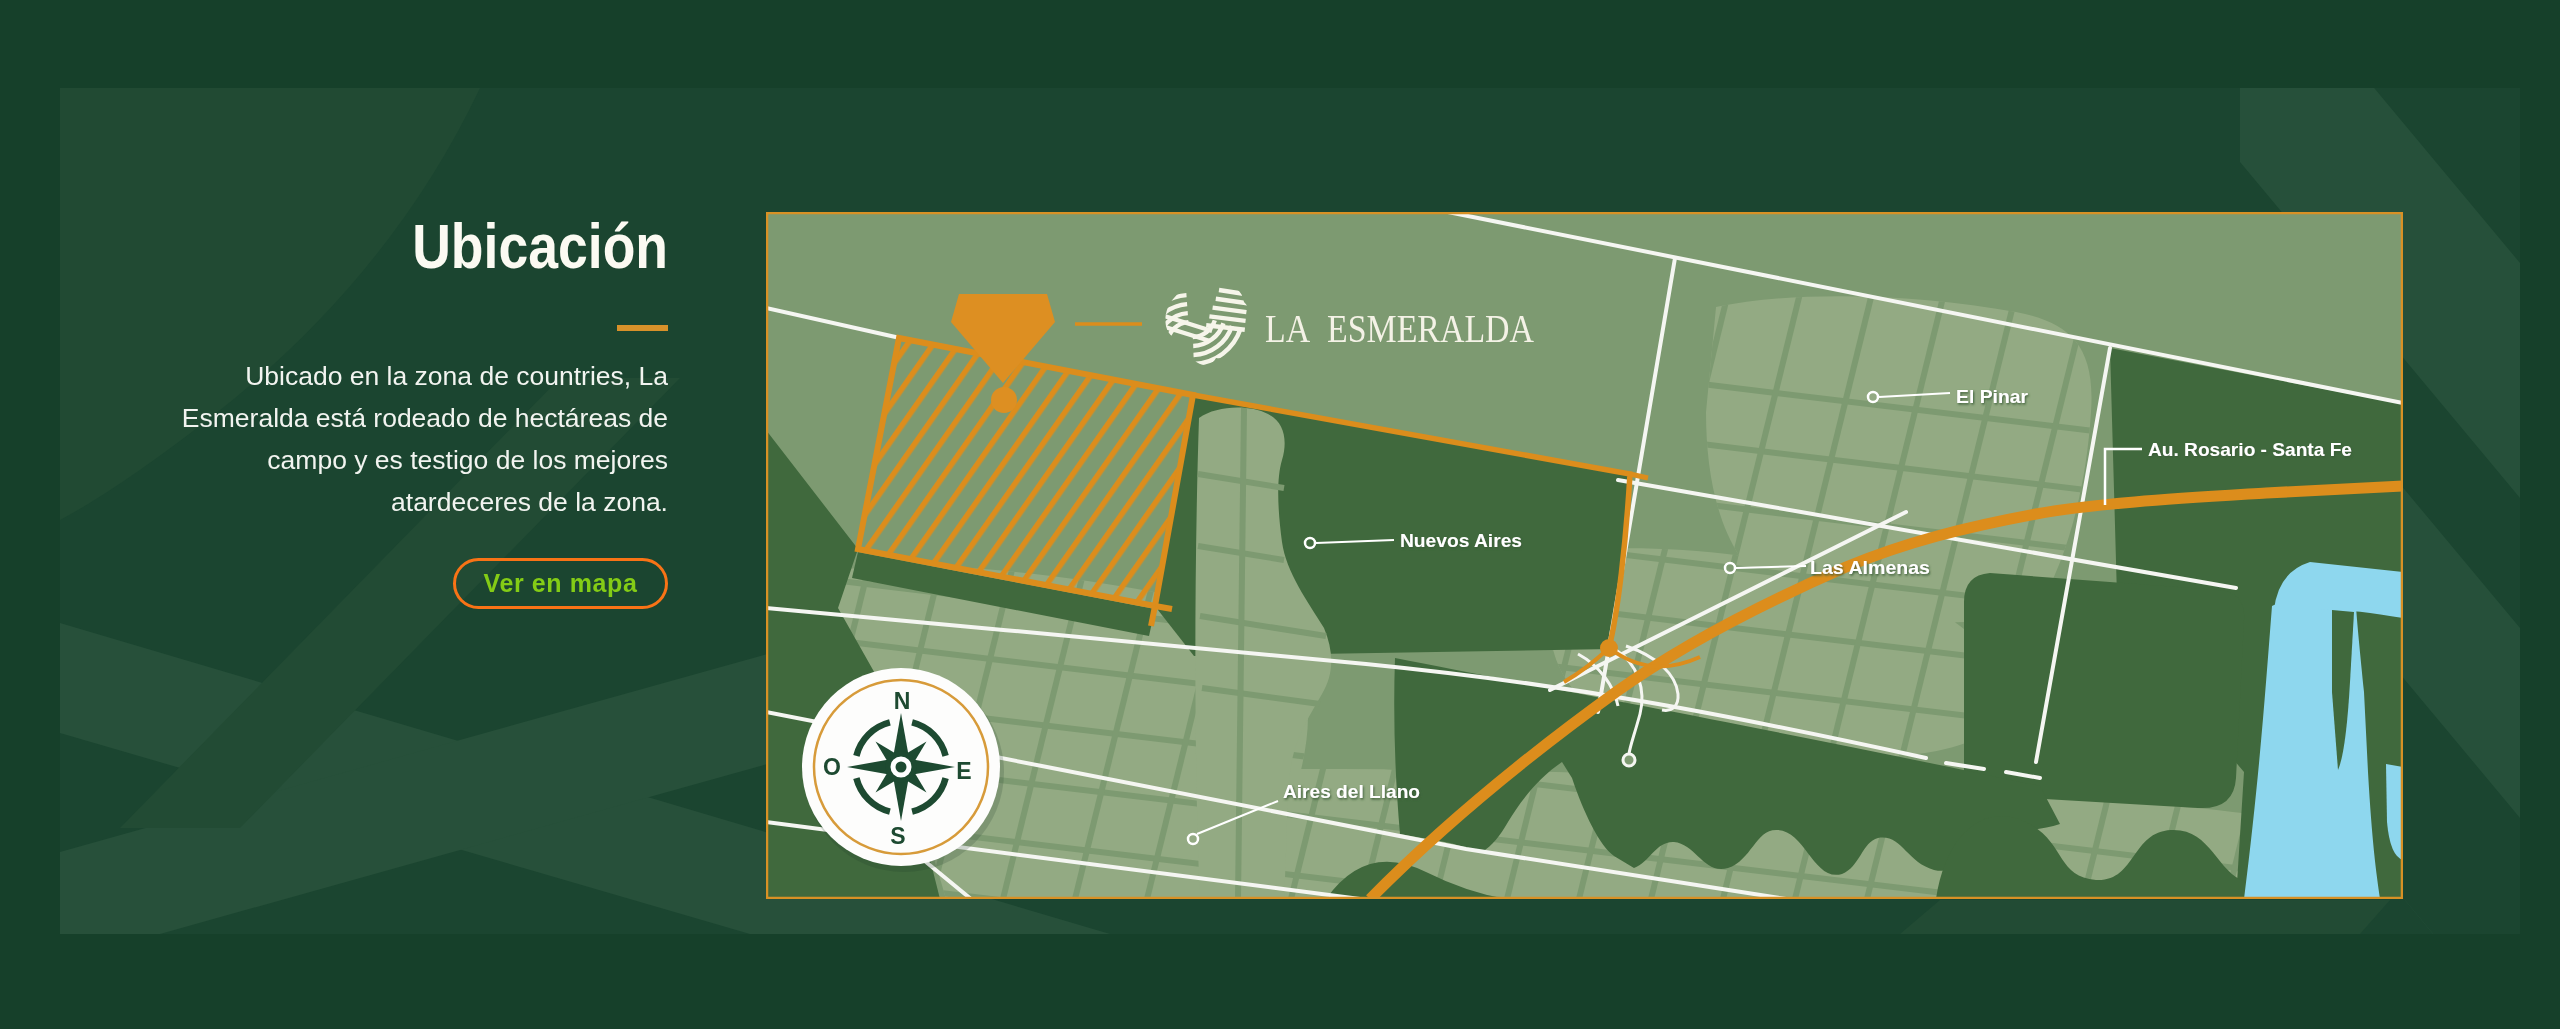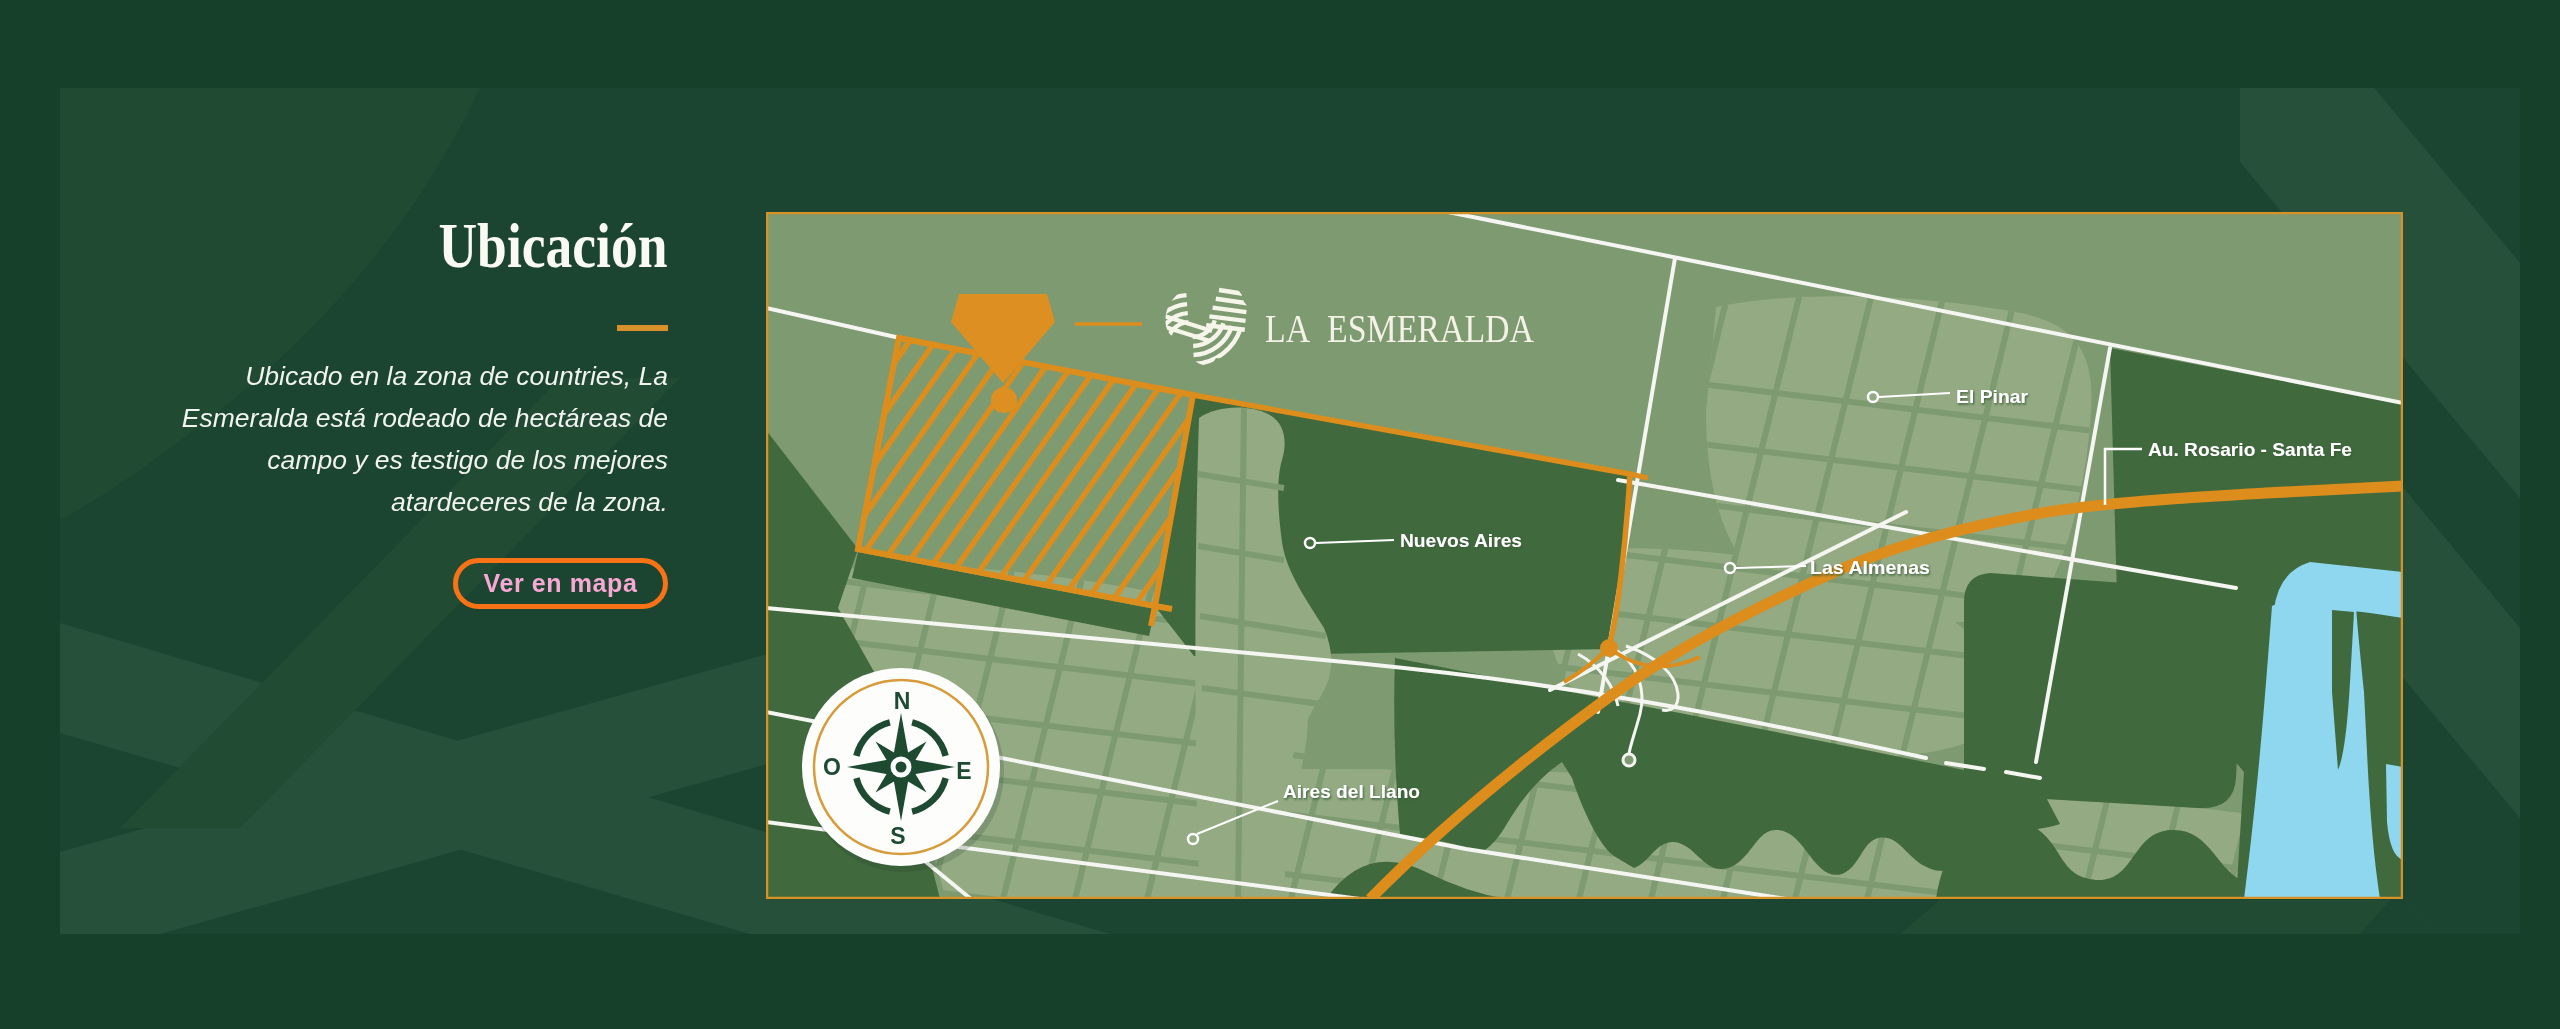--- a/index.html
+++ b/index.html
@@ -1,27 +1,27 @@
 <!DOCTYPE html>
 <html><head>
 <meta charset="utf-8">
 <style>
   html,body{margin:0;padding:0;}
   body{width:2560px;height:1029px;background:#16402a;overflow:hidden;position:relative;
        font-family:"Liberation Sans", sans-serif;}
   #panel{position:absolute;left:60px;top:88px;width:2460px;height:846px;background:#1b4530;overflow:hidden;}
   #h1{position:absolute;top:213px;left:0px;width:668px;text-align:right;
-      font-family:Liberation Serif, serif;font-weight:bold;font-size:63px;line-height:66px;
+      font-family:Liberation Sans, sans-serif;font-weight:bold;font-size:63px;line-height:66px;
       color:#fbfaf2;white-space:nowrap;}
   #h1 span{display:inline-block;transform:scaleX(0.85);transform-origin:100% 50%;}
   #rule{position:absolute;left:617px;top:325px;width:51px;height:6px;background:#d8912a;}
   #para{position:absolute;top:355px;left:0px;width:668px;text-align:right;
-        font-size:26.5px;line-height:42px;color:#f2f4f0;letter-spacing:0px;font-style:italic;}
+        font-size:26.5px;line-height:42px;color:#f2f4f0;letter-spacing:0px;}
   #btn{position:absolute;left:453px;top:558px;width:215px;height:51px;box-sizing:border-box;
-       border:5px solid #f97316;border-radius:26px;color:#f9a8d4;
+       border:3px solid #f97316;border-radius:26px;color:#84cc16;
        font-size:25px;font-weight:bold;letter-spacing:0.6px;
        display:flex;align-items:center;justify-content:center;}
   #map{position:absolute;left:766px;top:212px;width:1319px;height:687px;}
 </style>
 </head>
 <body>
 
 <div id="panel">
 <svg width="2460" height="846" viewBox="0 0 2460 846">
 

